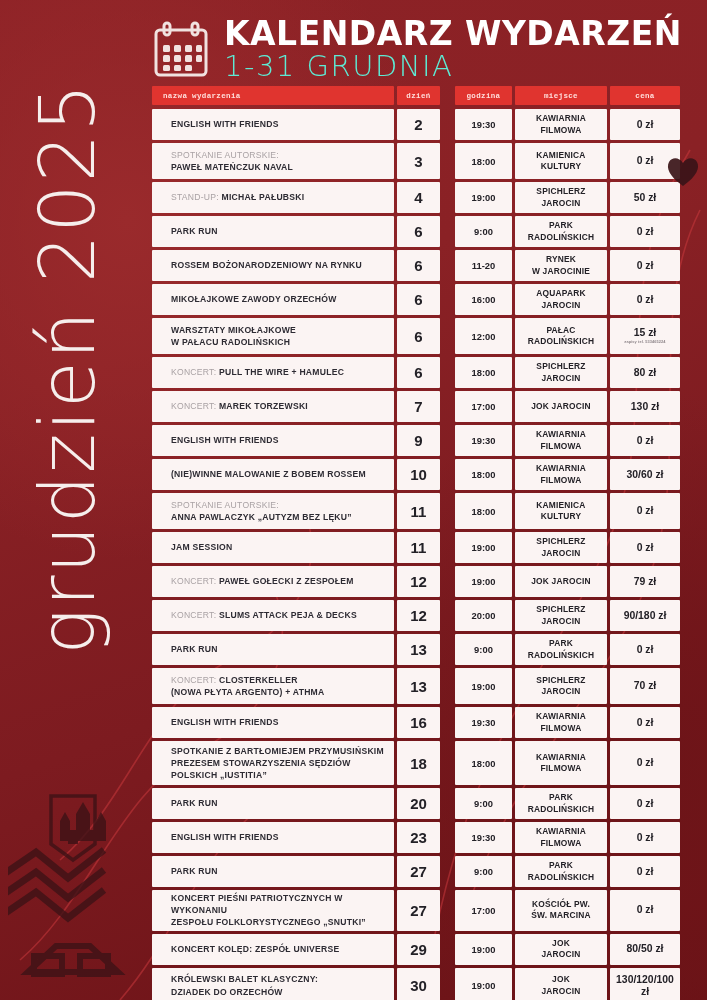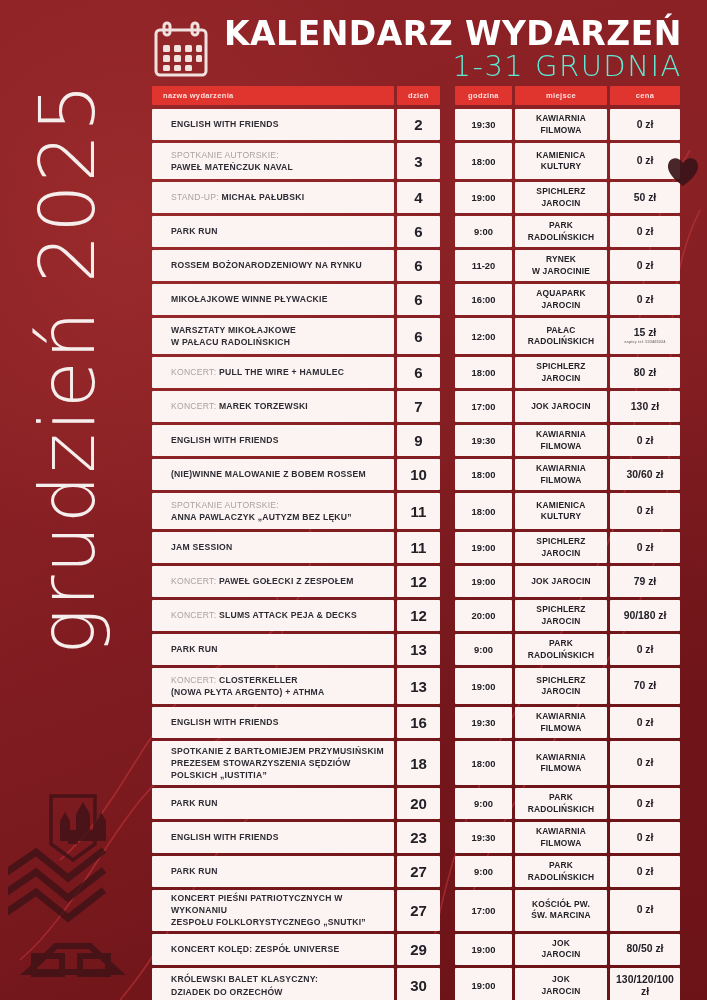--- a/index.html
+++ b/index.html
@@ -75,21 +75,21 @@
 
   
   .header {
     display: flex;
     align-items: center;
     gap: 14px;
     padding: 14px 14px 0 6px;
     height: 86px;
   }
   .cal-icon { width: 58px; height: 58px; flex: 0 0 58px; }
-  .titles { flex: 1 1 auto; text-align: right; padding-right: 2px; }
+  .titles { flex: 1 1 auto; padding-right: 2px; }
   .title-main {
     color: #ffffff;
     font-size: 33px;
     font-weight: 700;
     letter-spacing: .5px;
     line-height: 1.02;
     white-space: nowrap;
     font-family: "DejaVu Sans", sans-serif;
   }
   .title-sub {
@@ -114,20 +114,21 @@
   .th {
     background: #e0342f;
     color: #ffdedb;
     font-size: 7.5px;
     font-weight: 700;
     letter-spacing: .35px;
     display: flex;
     align-items: center;
     justify-content: center;
     border-radius: 1px;
+    font-family: Liberation Mono, monospace;
   }
   .th.name { justify-content: flex-start; padding-left: 11px; }
 
   .col-name  { flex: 0 0 242px; }
   .col-day   { flex: 0 0 43px; }
   .col-time  { flex: 0 0 57px; margin-left: 12px; }
   .col-place { flex: 0 0 92px; }
   .col-price { flex: 0 0 70px; }
 
   .row {
@@ -323,21 +324,21 @@
           </div>
           <div class="cell day col-day">6</div>
           <div class="cell time col-time">11-20</div>
           <div class="cell place col-place">RYNEK<br>W JAROCINIE</div>
           <div class="cell price col-price">
             <span>0 zł</span>
           </div>
         </div>
         <div class="row">
           <div class="cell name col-name">
-            <div class="ev-name"><span>MIKOŁAJKOWE WINNE PŁYWACKIE</span></div>
+            <div class="ev-name"><span>MIKOŁAJKOWE ZAWODY ORZECHÓW</span></div>
           </div>
           <div class="cell day col-day">6</div>
           <div class="cell time col-time">16:00</div>
           <div class="cell place col-place">AQUAPARK<br>JAROCIN</div>
           <div class="cell price col-price">
             <span>0 zł</span>
           </div>
         </div>
         <div class="row r2">
           <div class="cell name col-name">

